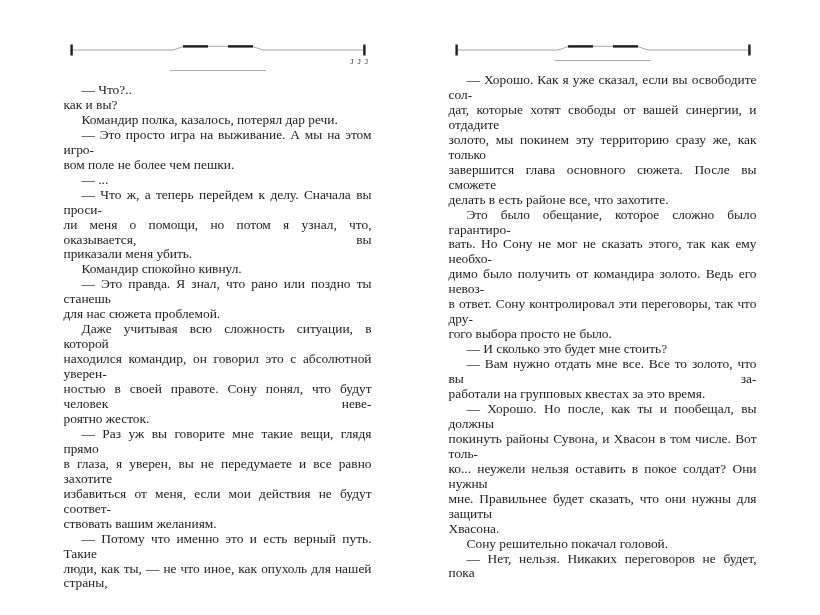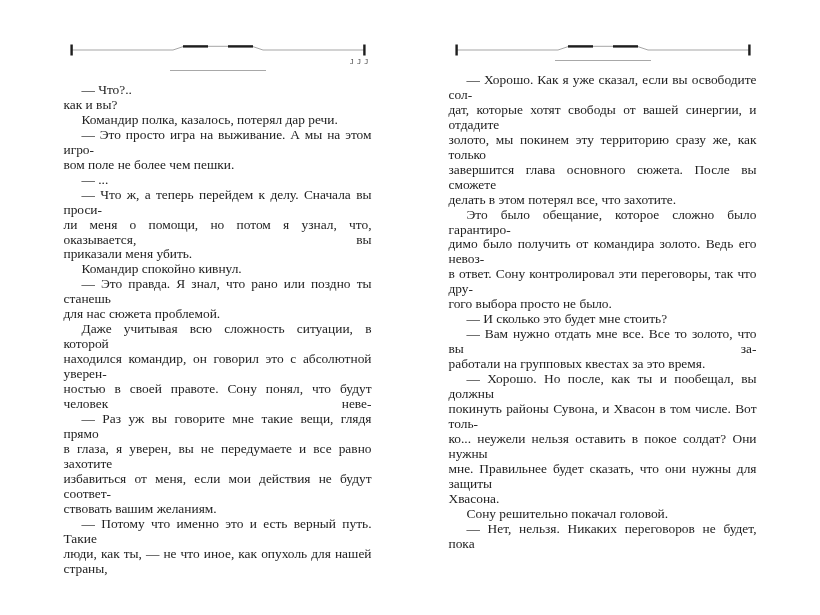--- a/index.html
+++ b/index.html
@@ -82,20 +82,21 @@
         <div class="line para-start para-end">— ...</div>
         <div class="line para-start">— Что ж, а теперь перейдем к делу. Сначала вы проси-</div>
         <div class="line">ли меня о помощи, но потом я узнал, что, оказывается, вы</div>
         <div class="line para-end">приказали меня убить.</div>
         <div class="line para-start para-end">Командир спокойно кивнул.</div>
         <div class="line para-start">— Это правда. Я знал, что рано или поздно ты станешь</div>
         <div class="line para-end">для нас сюжета проблемой.</div>
         <div class="line para-start">Даже учитывая всю сложность ситуации, в которой</div>
         <div class="line">находился командир, он говорил это с абсолютной уверен-</div>
         <div class="line">ностью в своей правоте. Сону понял, что будут человек неве-</div>
+        <div class="line para-end">роятно жесток.</div>
         <div class="line para-start">— Раз уж вы говорите мне такие вещи, глядя прямо</div>
         <div class="line">в глаза, я уверен, вы не передумаете и все равно захотите</div>
         <div class="line">избавиться от меня, если мои действия не будут соответ-</div>
         <div class="line para-end">ствовать вашим желаниям.</div>
         <div class="line para-start">— Потому что именно это и есть верный путь. Такие</div>
         <div class="line">люди, как ты, — не что иное, как опухоль для нашей страны,</div>
       </div>
 
   </div>
 
@@ -109,22 +110,23 @@
         <rect class="dash" x="160" y="3.2" width="25" height="2.4"></rect>
       </svg>
       <div class="header-underline"></div>
     </div>
 
     <div class="page-body">
         <div class="line para-start">— Хорошо. Как я уже сказал, если вы освободите сол-</div>
         <div class="line">дат, которые хотят свободы от вашей синергии, и отдадите</div>
         <div class="line">золото, мы покинем эту территорию сразу же, как только</div>
         <div class="line">завершится глава основного сюжета. После вы сможете</div>
-        <div class="line para-end">делать в этом потерял все, что захотите.</div>
+        <div class="line para-end">делать в есть районе все, что захотите.</div>
         <div class="line para-start">Это было обещание, которое сложно было гарантиро-</div>
+        <div class="line">вать. Но Сону не мог не сказать этого, так как ему необхо-</div>
         <div class="line">димо было получить от командира золото. Ведь его невоз-</div>
         <div class="line">в ответ. Сону контролировал эти переговоры, так что дру-</div>
         <div class="line para-end">гого выбора просто не было.</div>
         <div class="line para-start para-end">— И сколько это будет мне стоить?</div>
         <div class="line para-start">— Вам нужно отдать мне все. Все то золото, что вы за-</div>
         <div class="line para-end">работали на групповых квестах за это время.</div>
         <div class="line para-start">— Хорошо. Но после, как ты и пообещал, вы должны</div>
         <div class="line">покинуть районы Сувона, и Хвасон в том числе. Вот толь-</div>
         <div class="line">ко... неужели нельзя оставить в покое солдат? Они нужны</div>
         <div class="line">мне. Правильнее будет сказать, что они нужны для защиты</div>

